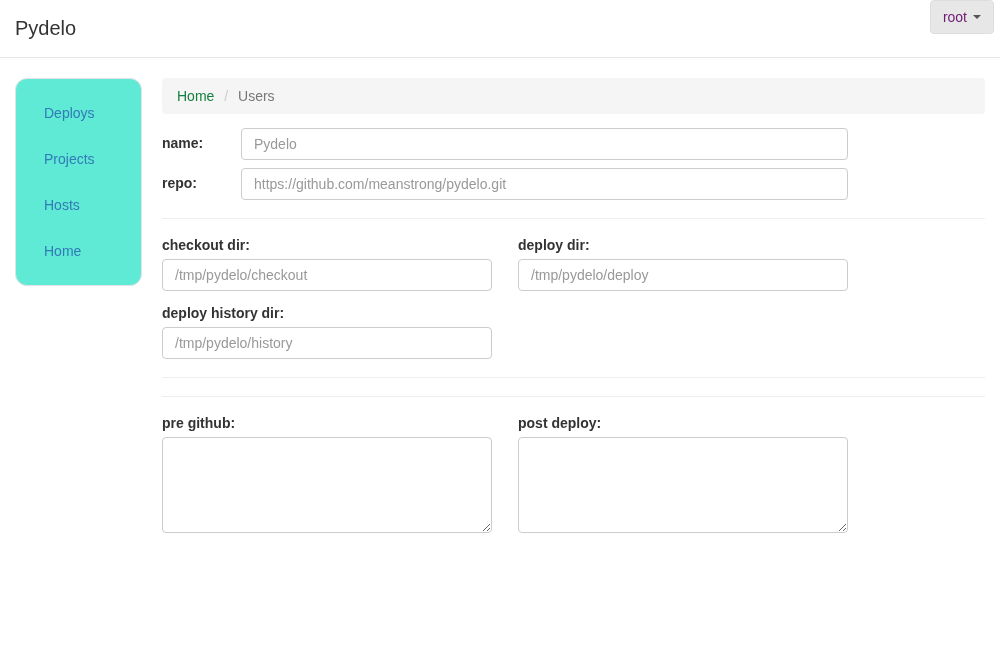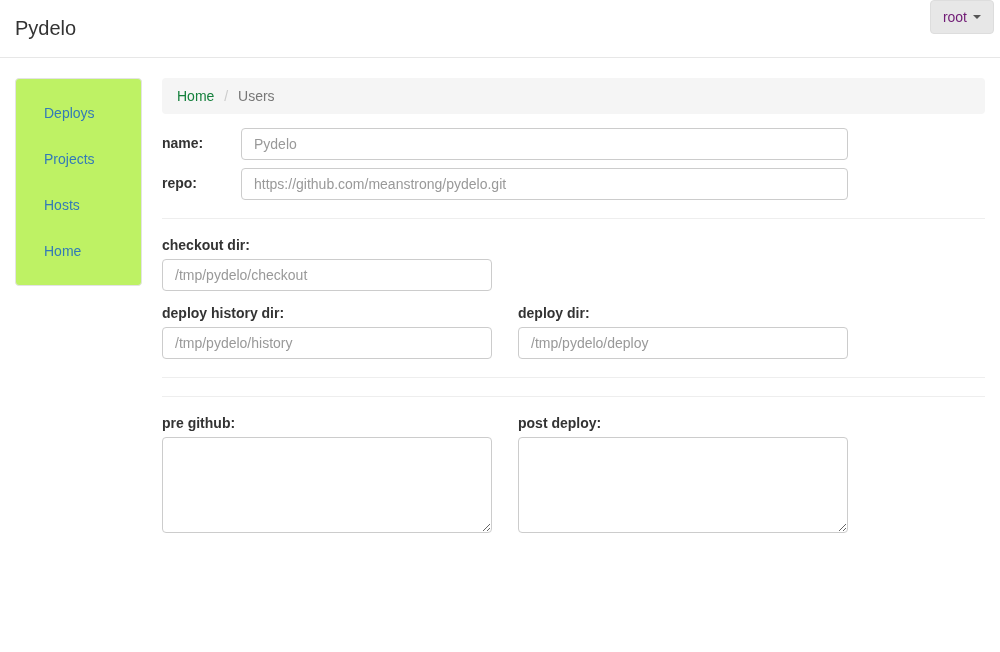--- a/index.html
+++ b/index.html
@@ -47,23 +47,23 @@
     border-left: 4px solid transparent;
   }
   .container {
     padding: 20px 15px 15px 15px;
     display: flex;
     gap: 20px;
     align-items: flex-start;
   }
   .sidebar {
     width: 127px;
-    background: #bef264;
+    background: #5eead4;
     border: 1px solid #e3e3e3;
-    border-radius: 4px;
+    border-radius: 12px;
     padding: 18px 0;
     flex-shrink: 0;
   }
   .sidebar a {
     display: block;
     padding: 8px 0 8px 28px;
     margin-bottom: 14px;
     color: #337ab7;
     text-decoration: none;
     font-size: 14px;
@@ -114,21 +114,20 @@
   .input-col input::placeholder,
   .col input::placeholder { color: #999; }
   hr {
     border: none;
     border-top: 1px solid #eee;
     margin: 18px 0;
   }
   .row2 {
     display: flex;
     gap: 26px;
-    align-items: flex-end;
   }
   .col { flex: 1; min-width: 0; }
   .field-label {
     font-weight: 700;
     margin-bottom: 6px;
     font-size: 14px;
   }
   .col textarea {
     height: 96px;
     resize: both;

